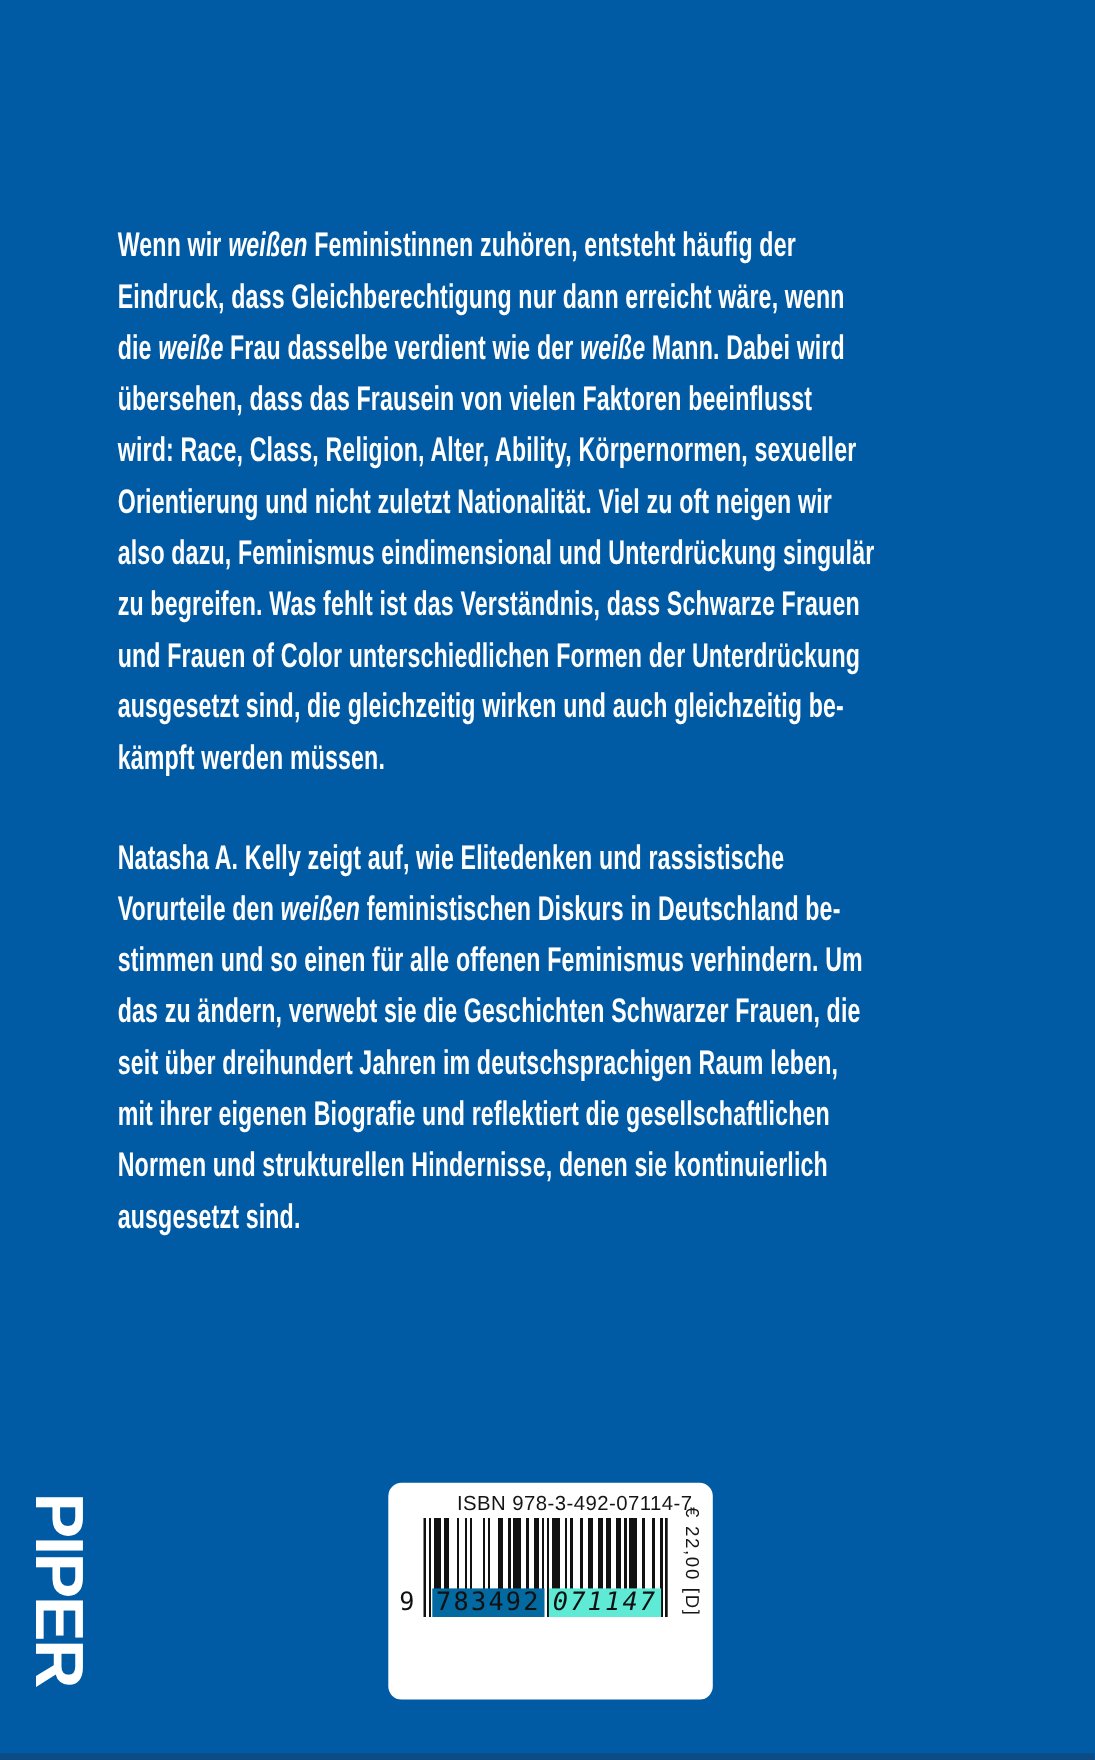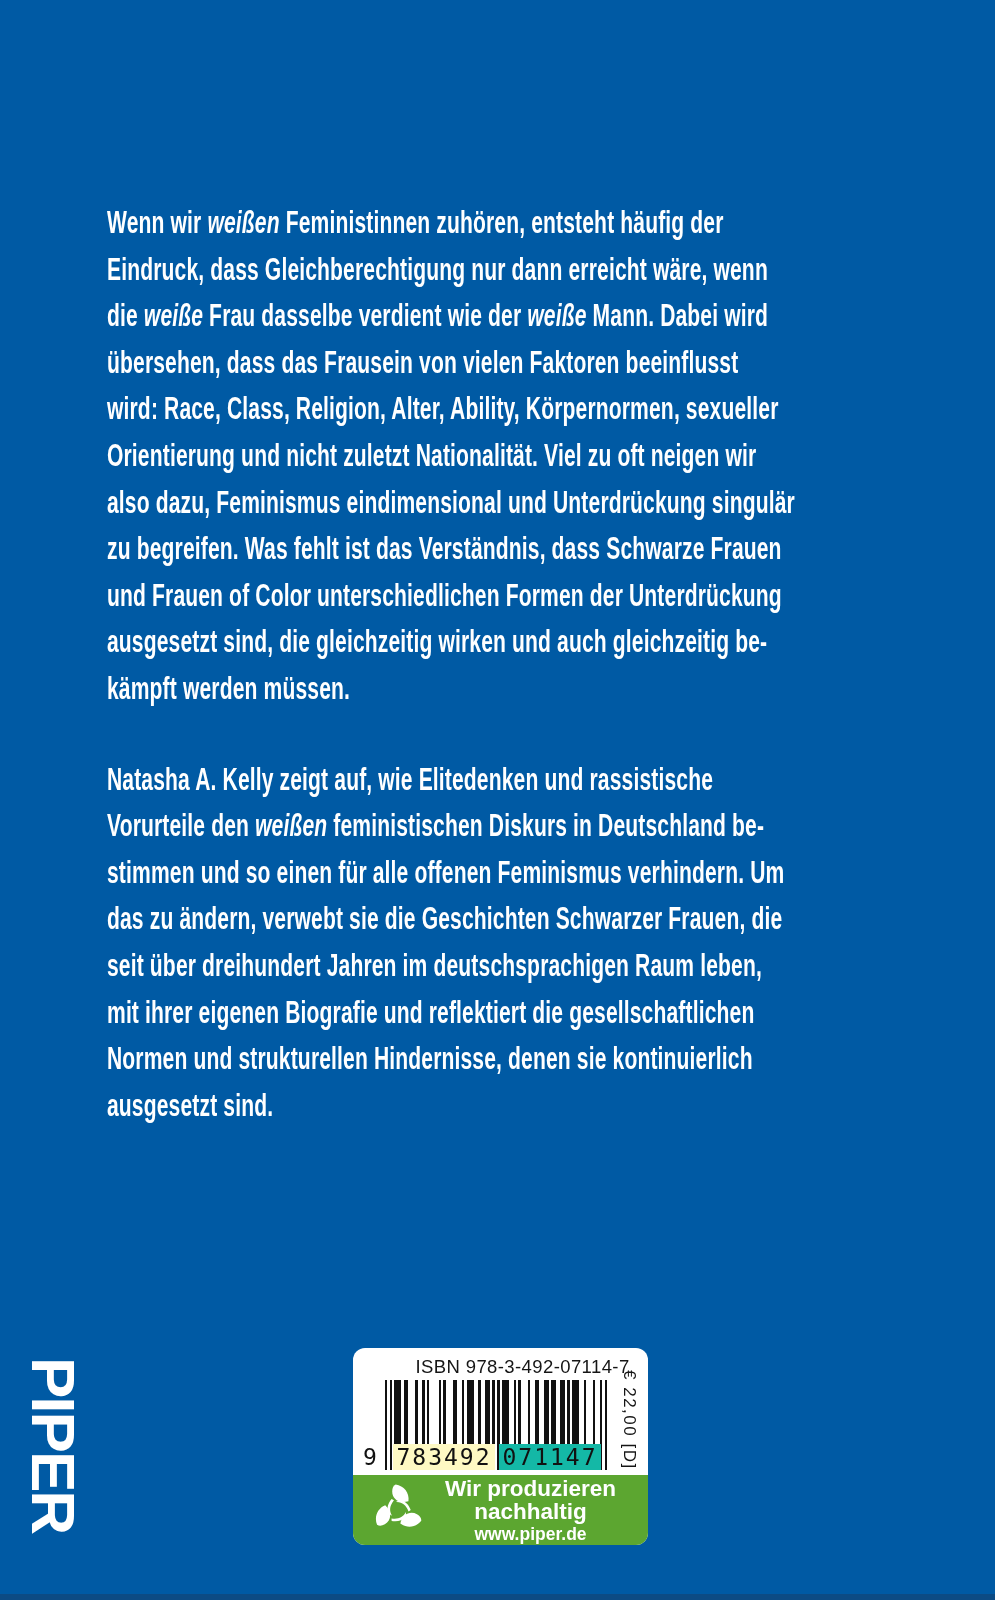--- a/index.html
+++ b/index.html
@@ -40,22 +40,22 @@
   .isbn{
     text-align:center;margin-top:8px;font-size:18.5px;letter-spacing:0.4px;
     color:#151515;
     padding-left:44px;
   }
   .bc-wrap{position:absolute;left:10px;top:32px;width:248px;height:96px;}
   .bc-svg{position:absolute;left:22px;top:0;}
   .bc-digits{position:absolute;left:0;top:64px;width:248px;height:30px;
     font-family:"DejaVu Sans Mono",monospace;font-size:23px;color:#111;}
   .bc-d1{position:absolute;left:0;top:0;}
-  .bc-g1{position:absolute;left:30px;top:0;width:102px;text-align:center;letter-spacing:2px;background:#fef9c3;}
-  .bc-g2{position:absolute;left:136px;top:0;width:102px;text-align:center;letter-spacing:2px;background:#14b8a6;}
+  .bc-g1{position:absolute;left:30px;top:0;width:102px;text-align:center;letter-spacing:2px;background:#0369a1;}
+  .bc-g2{position:absolute;left:136px;top:0;width:102px;text-align:center;letter-spacing:2px;background:#5eead4;font-style:italic;}
   .price{
     position:absolute;right:9px;top:22px;
     writing-mode:vertical-rl;text-orientation:mixed;
     font-size:17px;letter-spacing:1.5px;color:#151515;
   }
   .label-green{
     height:70px;background:#5ca630;display:flex;align-items:center;
     padding:0 14px 0 16px;box-sizing:border-box;color:#ffffff;
   }
   .eco-icon{width:58px;height:58px;flex:0 0 auto;}
@@ -148,39 +148,16 @@
               <rect x="94" y="0" width="1" height="88" fill="#111111"></rect>
             </svg></div>
         <div class="bc-digits">
           <span class="bc-d1">9</span>
           <span class="bc-g1">783492</span>
           <span class="bc-g2">071147</span>
         </div>
       </div>
       <div class="price">€ 22,00 [D]</div>
     </div>
-    <div class="label-green">
-      <div class="eco-icon">
-        <svg viewBox="0 0 100 100" width="58" height="58">
-          <g fill="#ffffff" stroke="none" id="lf0">
-            <path d="M46 6 C60 8 70 20 68 35 C52 40 40 31 40 18 C40 12 42 8 46 6 Z"></path>
-            <path d="M43 33 C36 42 34 51 40 60 L33 56 C30 47 33 38 39 31 Z"></path>
-          </g>
-          <g transform="rotate(120 50 50)">
-            <path fill="#ffffff" d="M46 6 C60 8 70 20 68 35 C52 40 40 31 40 18 C40 12 42 8 46 6 Z"></path>
-            <path fill="#ffffff" d="M43 33 C36 42 34 51 40 60 L33 56 C30 47 33 38 39 31 Z"></path>
-          </g>
-          <g transform="rotate(240 50 50)">
-            <path fill="#ffffff" d="M46 6 C60 8 70 20 68 35 C52 40 40 31 40 18 C40 12 42 8 46 6 Z"></path>
-            <path fill="#ffffff" d="M43 33 C36 42 34 51 40 60 L33 56 C30 47 33 38 39 31 Z"></path>
-          </g>
-        </svg>
-      </div>
-      <div class="eco-text">
-        <div class="eco-l1">Wir produzieren</div>
-        <div class="eco-l2">nachhaltig</div>
-        <div class="eco-url">www.piper.de</div>
-      </div>
-    </div>
   </div>
 
   <div class="bottom-edge"></div>
 </div>
 
 </body></html>

